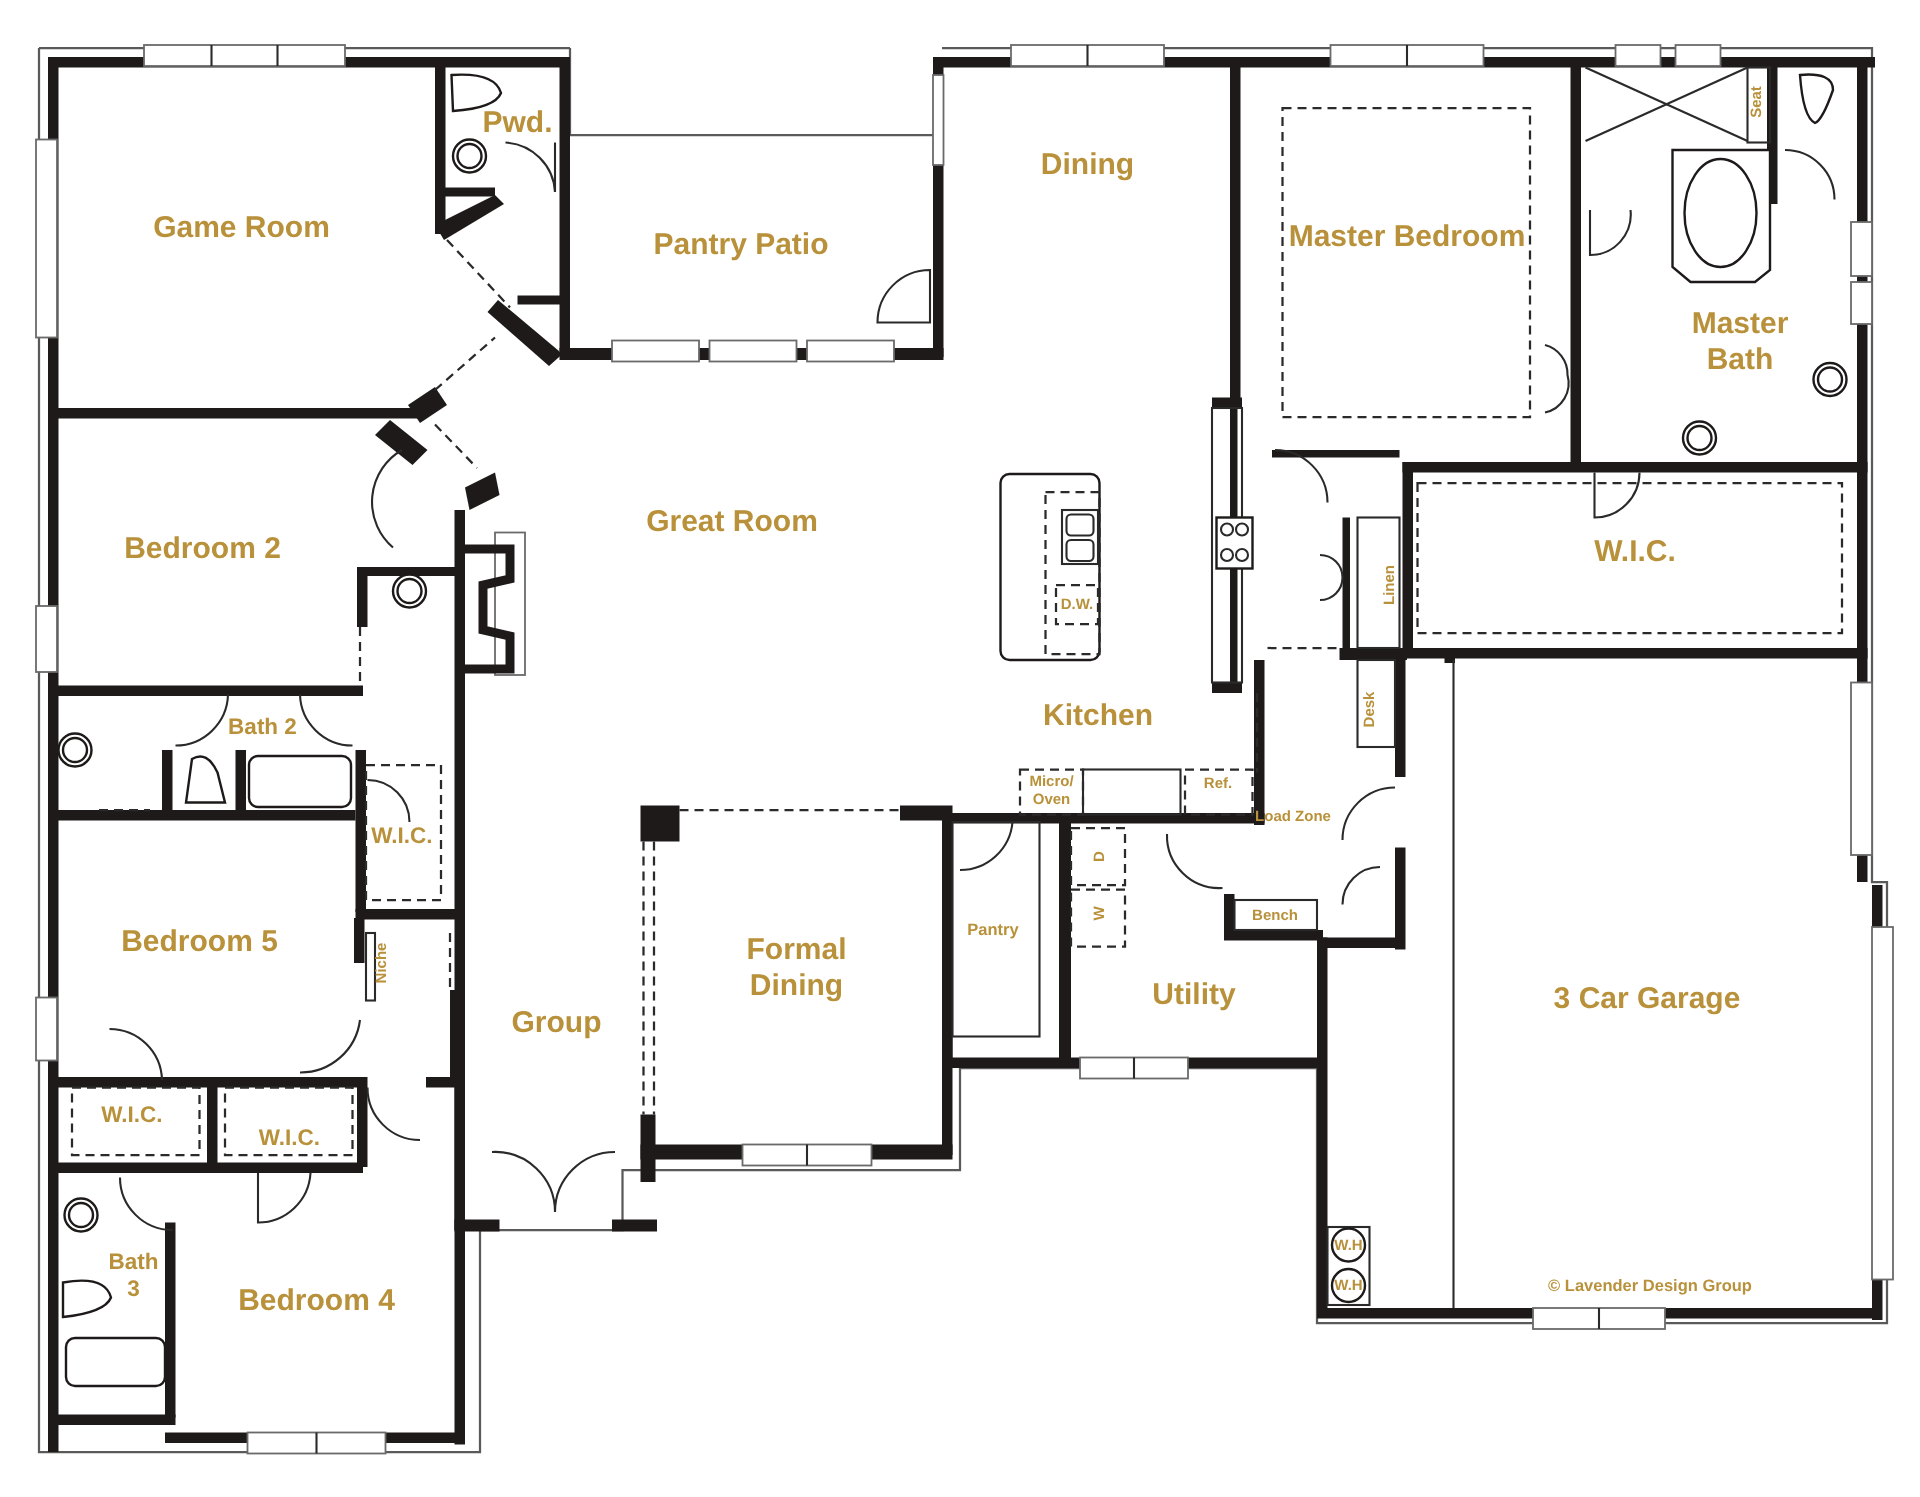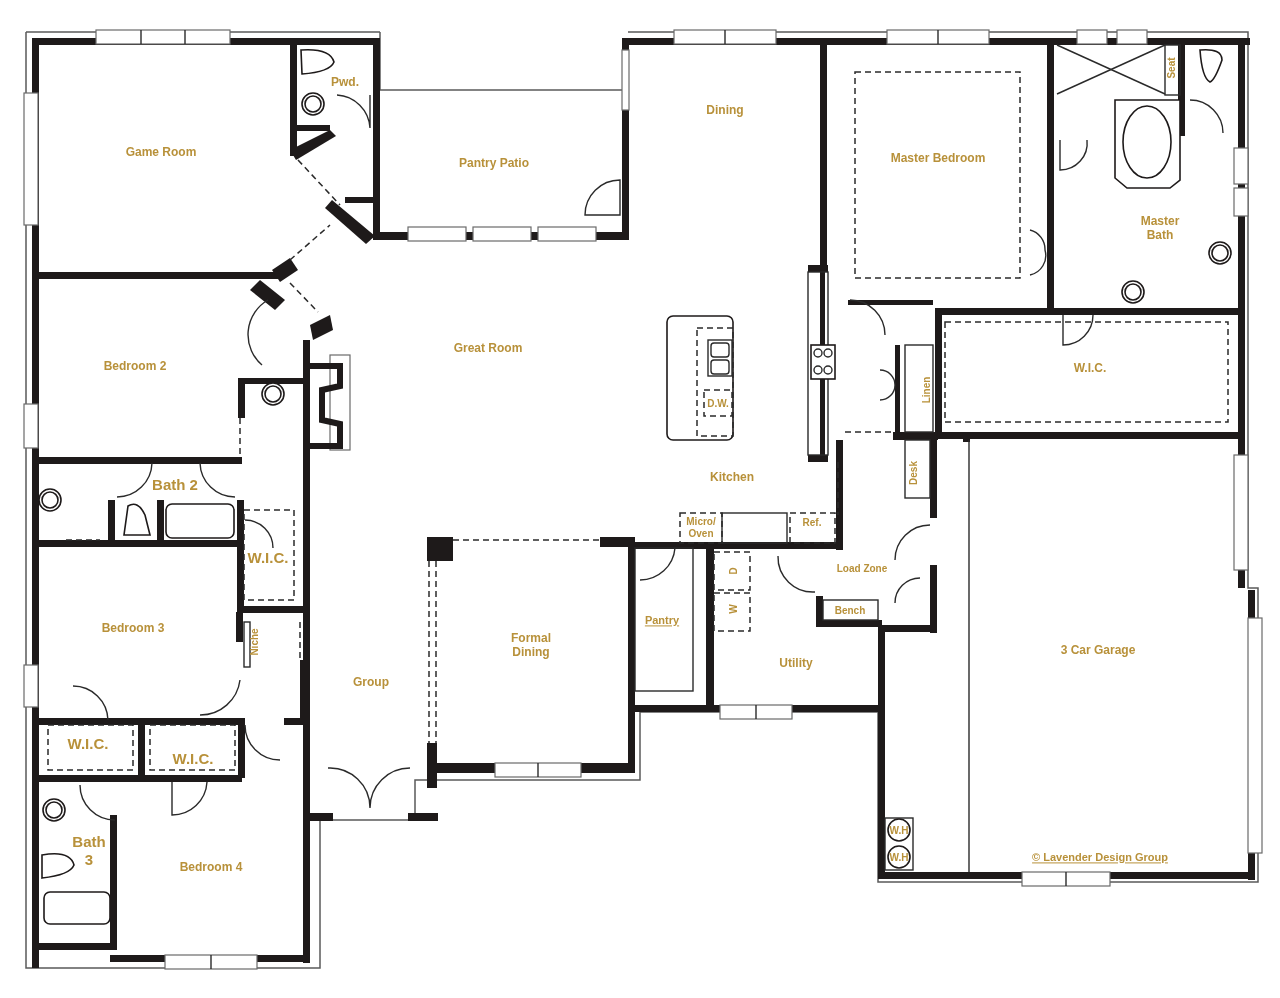--- a/index.html
+++ b/index.html
@@ -5,23 +5,23 @@
   html, body { margin:0; padding:0; background:#ffffff; }
   body { width:1280px; height:998px; overflow:hidden; position:relative; font-family:"Liberation Sans", sans-serif; }
   #plan { position:absolute; left:0; top:0; width:1280px; height:998px; }
   .wall { fill:#1e1a1a; }
   .outline { fill:none; stroke:#5a5a5a; stroke-width:1.5; }
   .thin { fill:none; stroke:#2a2a2a; stroke-width:1.4; }
   .dash { fill:none; stroke:#2a2a2a; stroke-width:1.5; stroke-dasharray:6 4; }
   .win { fill:#ffffff; stroke:#6a6a6a; stroke-width:1.2; }
   .fix { fill:#ffffff; stroke:#1e1a1a; stroke-width:1.6; }
   .label { position:absolute; color:#b8913a; font-weight:bold; text-align:center; white-space:pre-line; line-height:1.2; transform:translate(-50%,-50%); font-family:"Liberation Sans", sans-serif; }
-  .lg { font-size:12px; }
+  .lg { font-size:20px; }
   .md { font-size:15px; }
-  .sm { font-size:11px;text-decoration:underline; }
+  .sm { font-size:11px; }
   .xs { font-size:10px; }
   .vert { transform:translate(-50%,-50%) rotate(-90deg); }
 </style>
 </head>
 <body>
 
 <svg id="plan" viewBox="0 0 1280 998" xmlns="http://www.w3.org/2000/svg">
 
   <g>
     <polyline class="outline" points="26,32 380,32"></polyline>
@@ -266,33 +266,33 @@
 <div class="label lg" style="left:725px;top:110px">Dining</div>
 <div class="label lg" style="left:938px;top:158px">Master Bedroom</div>
 <div class="label lg" style="left:1160px;top:228px">Master
 Bath</div>
 <div class="label lg" style="left:135px;top:366px">Bedroom 2</div>
 <div class="label lg" style="left:488px;top:348px">Great Room</div>
 <div class="label lg" style="left:1090px;top:368px">W.I.C.</div>
 <div class="label lg" style="left:732px;top:477px">Kitchen</div>
 <div class="label md" style="left:175px;top:485px">Bath 2</div>
 <div class="label md" style="left:268px;top:558px">W.I.C.</div>
-<div class="label lg" style="left:133px;top:628px">Bedroom 3</div>
+<div class="label lg" style="left:133px;top:628px">Bedroom 5</div>
 <div class="label lg" style="left:531px;top:645px">Formal
 Dining</div>
 <div class="label sm" style="left:662px;top:621px">Pantry</div>
 <div class="label lg" style="left:796px;top:663px">Utility</div>
-<div class="label lg" style="left:1098px;top:650px">3 Car Garage</div>
+<div class="label lg" style="left:1098px;top:666px">3 Car Garage</div>
 <div class="label lg" style="left:371px;top:682px">Group</div>
 <div class="label md" style="left:88px;top:744px">W.I.C.</div>
 <div class="label md" style="left:193px;top:759px">W.I.C.</div>
 <div class="label md" style="left:89px;top:851px">Bath
 3</div>
 <div class="label lg" style="left:211px;top:867px">Bedroom 4</div>
-<div class="label xs" style="left:862px;top:569px">Load Zone</div>
+<div class="label xs" style="left:862px;top:545px">Load Zone</div>
 <div class="label xs" style="left:850px;top:611px">Bench</div>
 
 <div class="label xs vert" style="left:1172px;top:68px">Seat</div>
 <div class="label xs vert" style="left:927px;top:390px">Linen</div>
 <div class="label xs vert" style="left:914px;top:473px">Desk</div>
 <div class="label xs vert" style="left:255px;top:642px">Niche</div>
 <div class="label xs" style="left:718px;top:404px">D.W.</div>
 <div class="label xs" style="left:701px;top:528px">Micro/
 Oven</div>
 <div class="label xs" style="left:812px;top:523px">Ref.</div>

